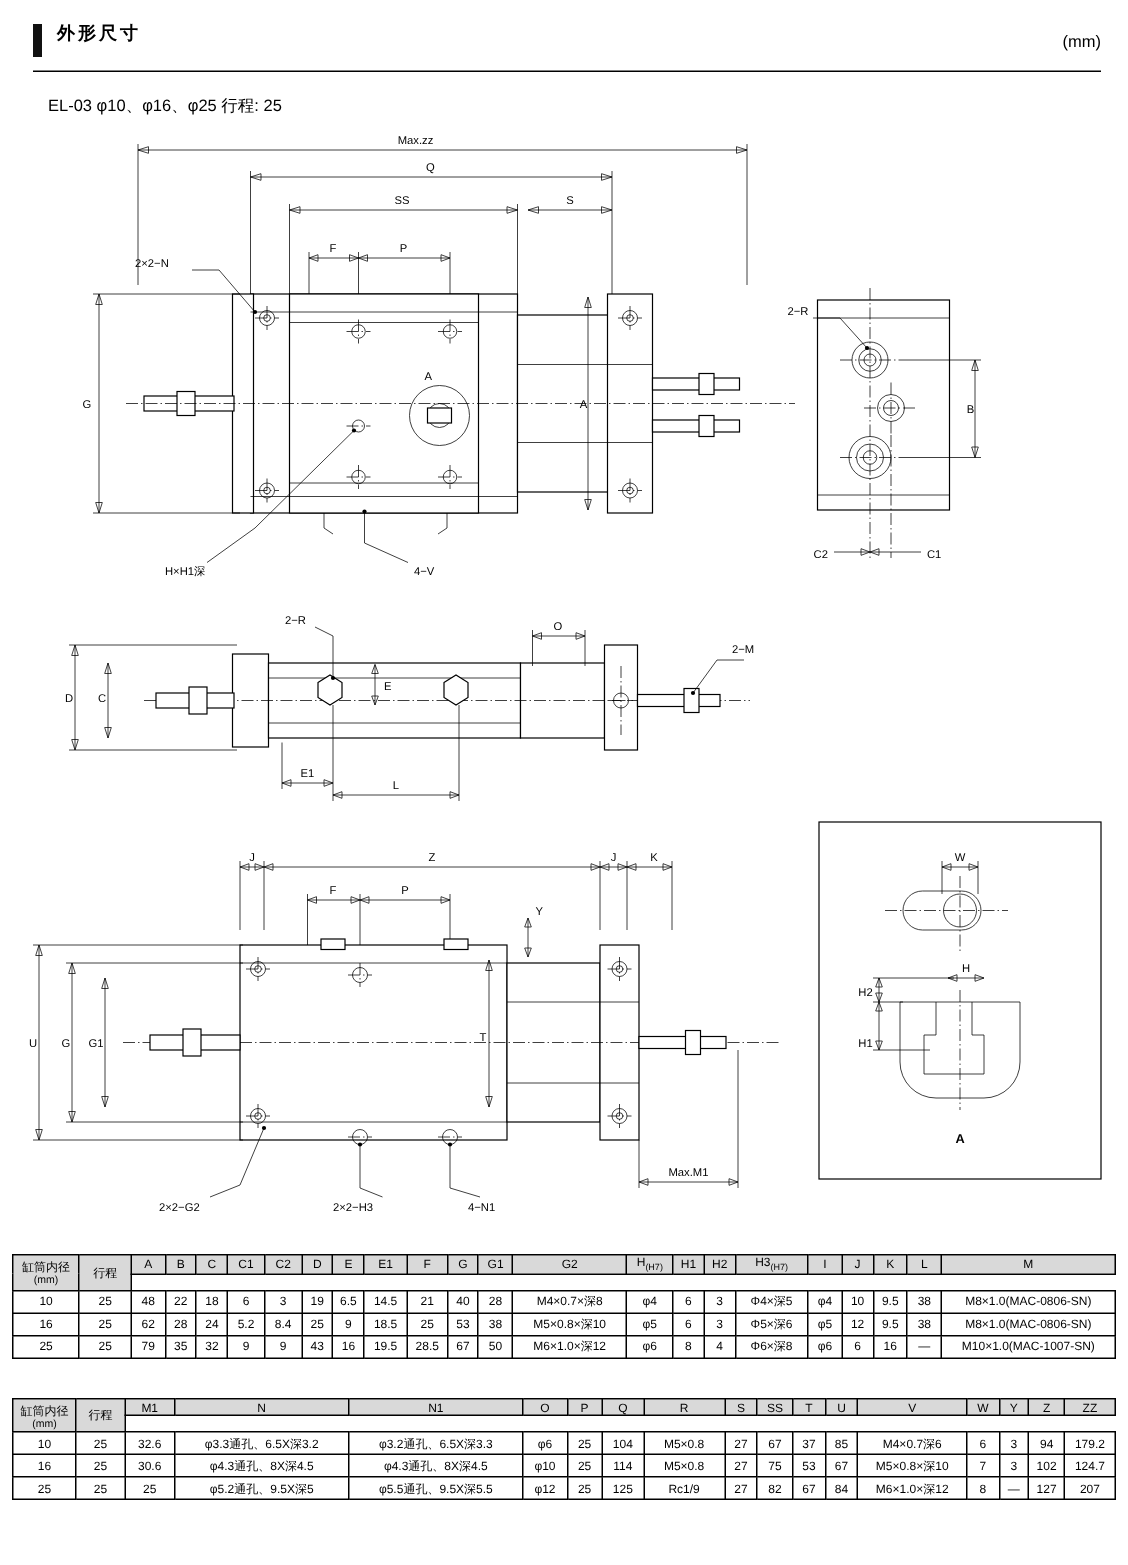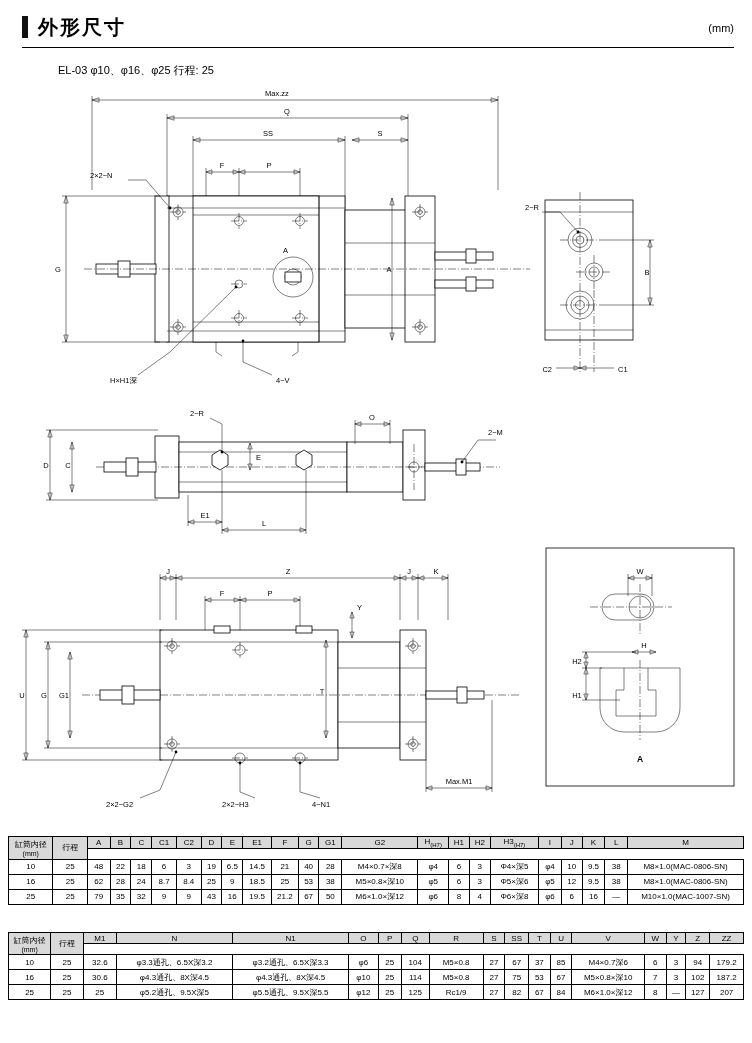--- a/index.html
+++ b/index.html
@@ -12,30 +12,30 @@
     overflow:hidden;
   }
   
   .page-title-bar{
     position:absolute;left:22px;top:14px;width:712px;height:30px;
   }
   .title-bar-accent{
     position:absolute;left:0;top:2px;width:6px;height:22px;background:#111;
   }
   .page-title{
-    position:absolute;left:16px;top:0;font-size:20px;font-weight:bold;letter-spacing:2px;
+    position:absolute;left:16px;top:0;font-size:12px;font-weight:bold;letter-spacing:2px;
   }
   .unit-label{
     position:absolute;right:0;top:8px;font-size:11px;
   }
   .rule{
     position:absolute;left:22px;top:47px;width:712px;height:1px;background:#000;
   }
   .model-line{
-    position:absolute;left:32px;top:63px;font-size:11px;margin-left:26px;
+    position:absolute;left:32px;top:63px;font-size:11px;
   }
 
   
   svg.drawing{position:absolute;left:0;top:0;width:752px;height:830px;}
   .ln{stroke:#000;fill:none;stroke-width:0.8;}
   .ln-thin{stroke:#000;fill:none;stroke-width:0.5;}
   .ctr{stroke:#000;fill:none;stroke-width:0.5;stroke-dasharray:8 2 1 2;}
   .dim{stroke:#000;fill:none;stroke-width:0.5;}
   .fillw{fill:#fff;stroke:#000;stroke-width:0.8;}
   text.dt{font-family:"Liberation Sans", sans-serif;font-size:7.5px;fill:#000;}
@@ -571,21 +571,21 @@
     <td>9.5</td>
     <td>38</td>
     <td>M8×1.0(MAC-0806-SN)</td>
   </tr>
   <tr class="rowh">
     <td>16</td>
     <td>25</td>
     <td>62</td>
     <td>28</td>
     <td>24</td>
-    <td>8.7</td>
+    <td>5.2</td>
     <td>8.4</td>
     <td>25</td>
     <td>9</td>
     <td>18.5</td>
     <td>25</td>
     <td>53</td>
     <td>38</td>
     <td>M5×0.8×深10</td>
     <td>φ5</td>
     <td>6</td>
@@ -601,21 +601,21 @@
     <td>25</td>
     <td>25</td>
     <td>79</td>
     <td>35</td>
     <td>32</td>
     <td>9</td>
     <td>9</td>
     <td>43</td>
     <td>16</td>
     <td>19.5</td>
-    <td>21.2</td>
+    <td>28.5</td>
     <td>67</td>
     <td>50</td>
     <td>M6×1.0×深12</td>
     <td>φ6</td>
     <td>8</td>
     <td>4</td>
     <td>Φ6×深8</td>
     <td>φ6</td>
     <td>6</td>
     <td>16</td>
@@ -683,21 +683,21 @@
     <td>114</td>
     <td>M5×0.8</td>
     <td>27</td>
     <td>75</td>
     <td>53</td>
     <td>67</td>
     <td>M5×0.8×深10</td>
     <td>7</td>
     <td>3</td>
     <td>102</td>
-    <td>187.2</td>
+    <td>124.7</td>
   </tr>
   <tr class="rowh">
     <td>25</td>
     <td>25</td>
     <td>25</td>
     <td>φ5.2通孔、9.5X深5</td>
     <td>φ5.5通孔、9.5X深5.5</td>
     <td>φ12</td>
     <td>25</td>
     <td>125</td>

